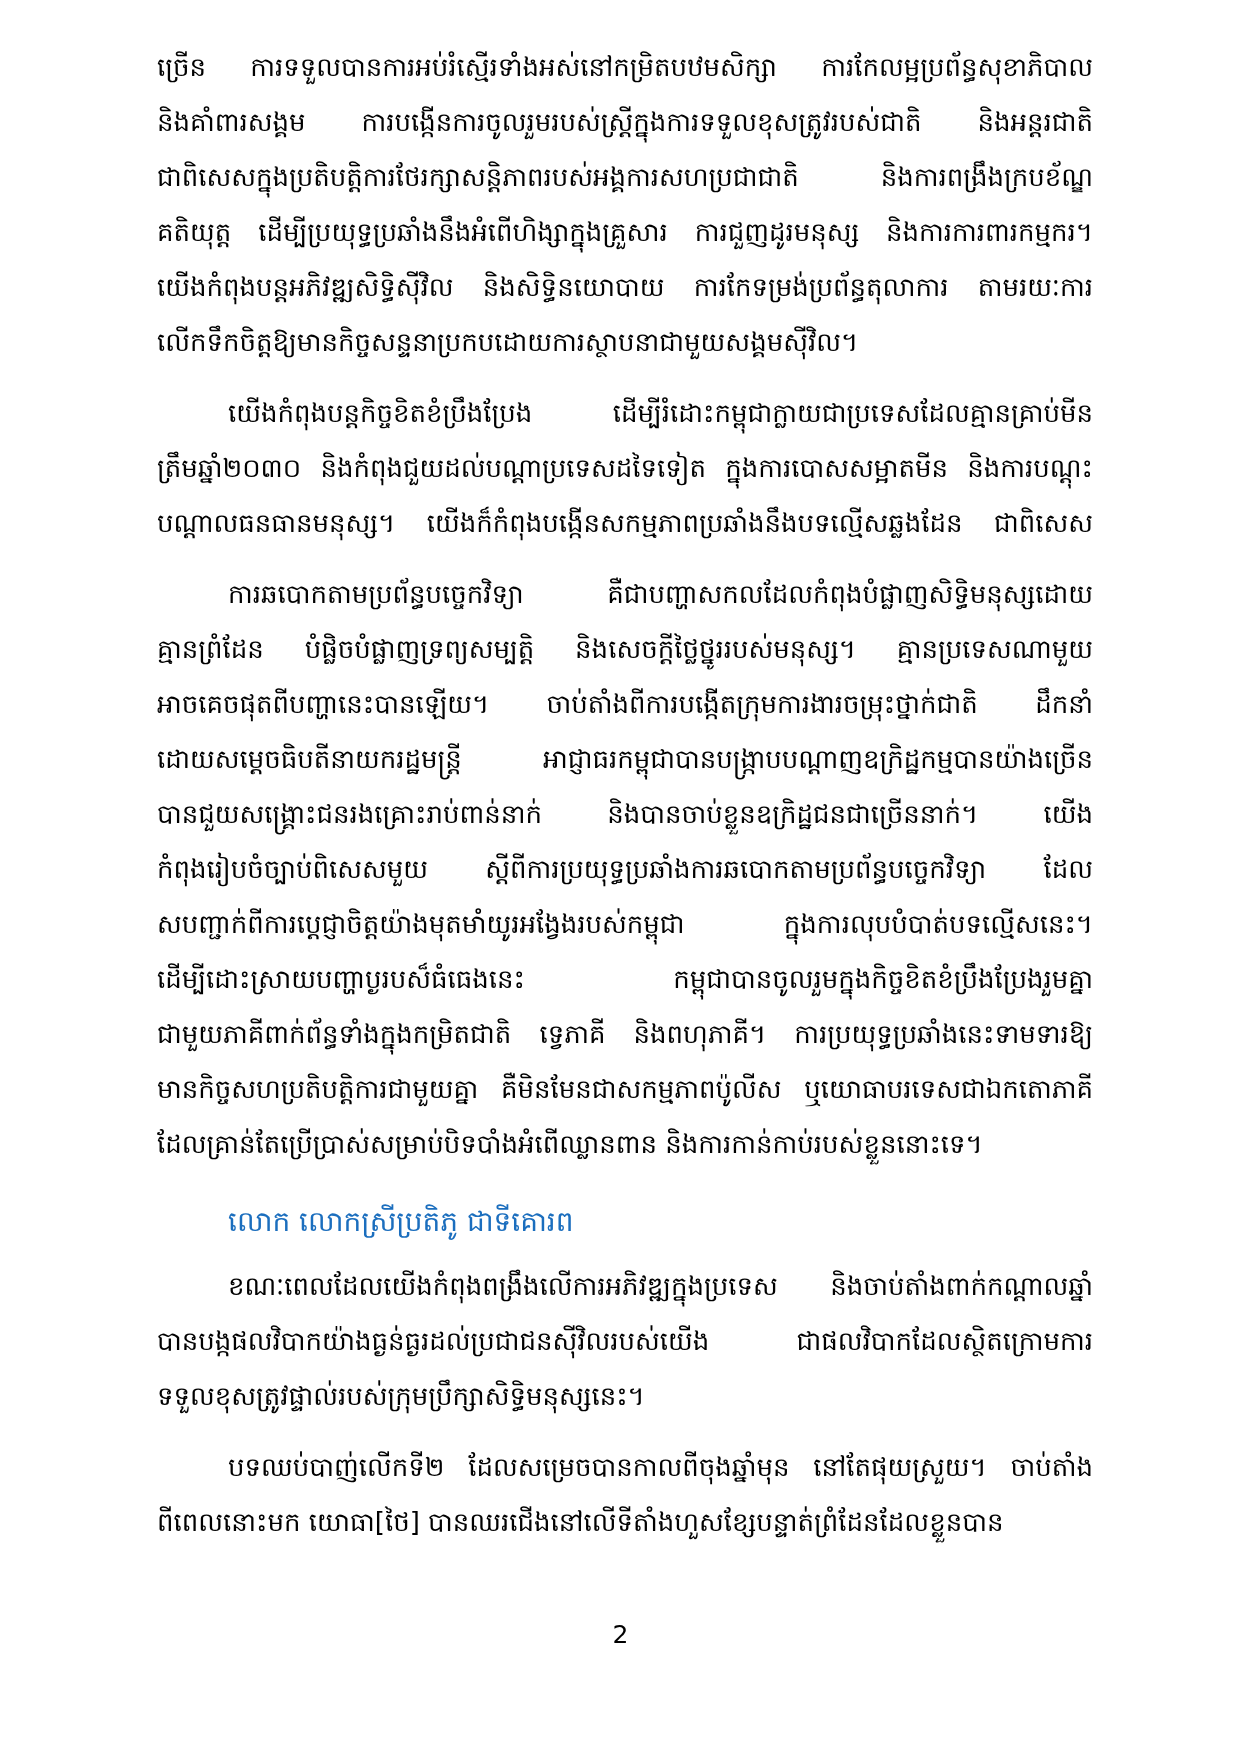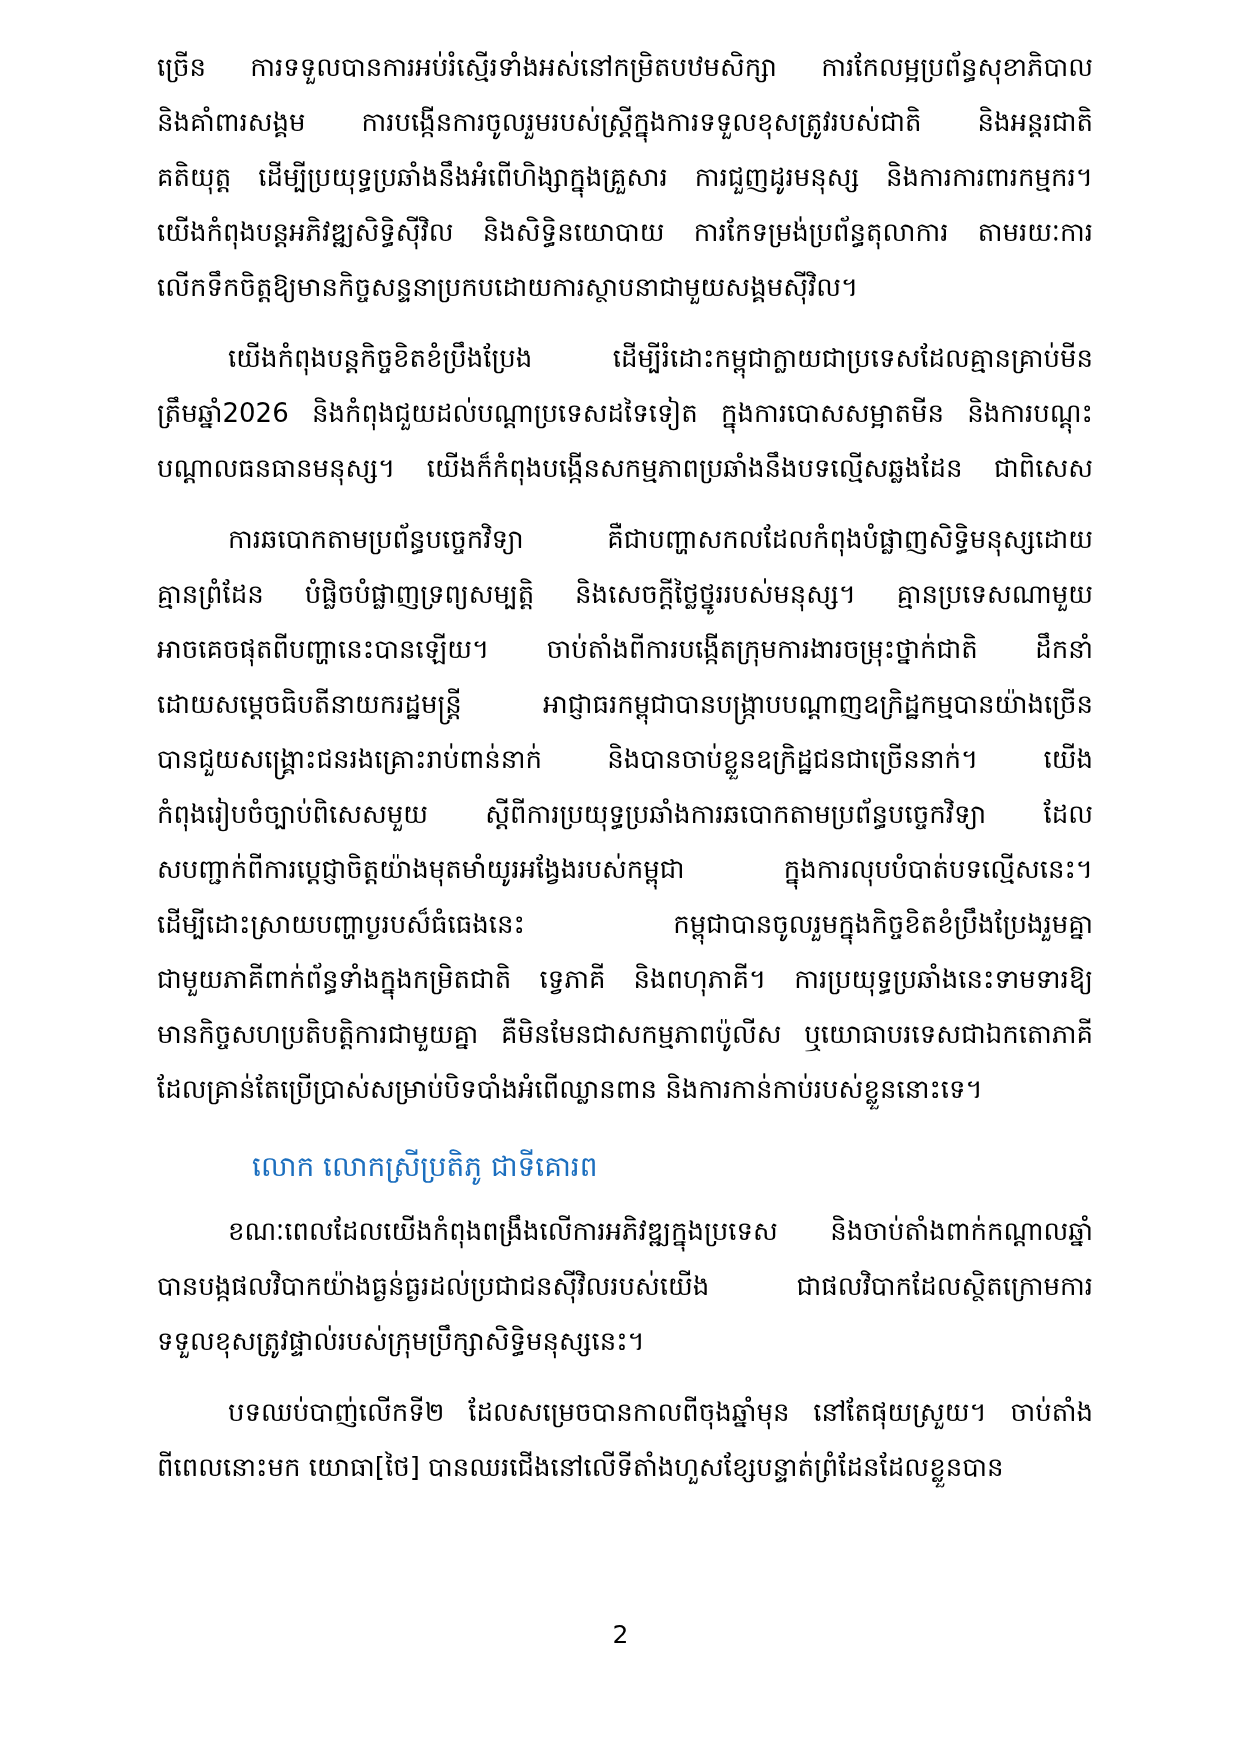--- a/index.html
+++ b/index.html
@@ -44,21 +44,20 @@
     font-size: 28px;
     line-height: 55px;
     font-weight: bold;
     margin: 22px 0 10px 0;
     padding-left: 71px;
   }
   .heading .line,
   .heading .line.last {
     text-align: left;
     text-align-last: left;
-    margin-left: 24px;
     -moz-text-align-last: left;
   }
   b {
     font-weight: normal;
   }
   .footer {
     position: absolute;
     left: 0;
     top: 1615px;
     width: 100%;
@@ -69,27 +68,28 @@
   }
 </style>
 </head>
 <body>
 
 <div class="page">
   <div class="content" style="color: rgb(0, 0, 0);">
       <div class="para">
         <div class="line"><span>ច្រើន ការទទួលបានការអប់រំស្មើរទាំងអស់នៅកម្រិតបឋមសិក្សា ការកែលម្អប្រព័ន្ធសុខាភិបាល</span></div>
         <div class="line"><span>និងគាំពារសង្គម ការបង្កើនការចូលរួមរបស់ស្ត្រីក្នុងការទទួលខុសត្រូវរបស់ជាតិ និងអន្តរជាតិ</span></div>
+        <div class="line"><span>ជាពិសេសក្នុងប្រតិបត្តិការថែរក្សាសន្តិភាពរបស់អង្គការសហប្រជាជាតិ និងការពង្រឹងក្របខ័ណ្ឌ</span></div>
         <div class="line"><span>គតិយុត្ត ដើម្បីប្រយុទ្ធប្រឆាំងនឹងអំពើហិង្សាក្នុងគ្រួសារ ការជួញដូរមនុស្ស និងការការពារកម្មករ។</span></div>
         <div class="line"><span>យើងកំពុងបន្តអភិវឌ្ឍសិទ្ធិស៊ីវិល និងសិទ្ធិនយោបាយ ការកែទម្រង់ប្រព័ន្ធតុលាការ តាមរយៈការ</span></div>
         <div class="line last"><span>លើកទឹកចិត្តឱ្យមានកិច្ចសន្ទនាប្រកបដោយការស្ថាបនាជាមួយសង្គមស៊ីវិល។</span></div>
       </div>
       <div class="para indent">
         <div class="line"><span>យើងកំពុងបន្តកិច្ចខិតខំប្រឹងប្រែង ដើម្បីរំដោះកម្ពុជាក្លាយជាប្រទេសដែលគ្មានគ្រាប់មីន</span></div>
-        <div class="line"><span>ត្រឹមឆ្នាំ2026 និងកំពុងជួយដល់បណ្តាប្រទេសដទៃទៀត ក្នុងការបោសសម្អាតមីន និងការបណ្តុះ</span></div>
+        <div class="line"><span>ត្រឹមឆ្នាំ២០៣០ និងកំពុងជួយដល់បណ្តាប្រទេសដទៃទៀត ក្នុងការបោសសម្អាតមីន និងការបណ្តុះ</span></div>
         <div class="line"><span>បណ្តាលធនធានមនុស្ស។ យើងក៏កំពុងបង្កើនសកម្មភាពប្រឆាំងនឹងបទល្មើសឆ្លងដែន ជាពិសេស</span></div>
       </div>
       <div class="para indent">
         <div class="line"><span>ការឆបោកតាមប្រព័ន្ធបច្ចេកវិទ្យា គឺជាបញ្ហាសកលដែលកំពុងបំផ្លាញសិទ្ធិមនុស្សដោយ</span></div>
         <div class="line"><span>គ្មានព្រំដែន បំផ្លិចបំផ្លាញទ្រព្យសម្បត្តិ និងសេចក្តីថ្លៃថ្នូររបស់មនុស្ស។ គ្មានប្រទេសណាមួយ</span></div>
         <div class="line"><span>អាចគេចផុតពីបញ្ហានេះបានឡើយ។ ចាប់តាំងពីការបង្កើតក្រុមការងារចម្រុះថ្នាក់ជាតិ ដឹកនាំ</span></div>
         <div class="line"><span>ដោយ</span><b>សម្តេចធិបតីនាយករដ្ឋមន្ត្រី</b><span> អាជ្ញាធរកម្ពុជាបានបង្ក្រាបបណ្តាញឧក្រិដ្ឋកម្មបានយ៉ាងច្រើន</span></div>
         <div class="line"><span>បានជួយសង្គ្រោះជនរងគ្រោះរាប់ពាន់នាក់ និងបានចាប់ខ្លួនឧក្រិដ្ឋជនជាច្រើននាក់។ យើង</span></div>
         <div class="line"><span>កំពុងរៀបចំច្បាប់ពិសេសមួយ ស្តីពីការប្រយុទ្ធប្រឆាំងការឆបោកតាមប្រព័ន្ធបច្ចេកវិទ្យា ដែល</span></div>
         <div class="line"><span>សបញ្ជាក់ពីការប្តេជ្ញាចិត្តយ៉ាងមុតមាំយូរអង្វែងរបស់កម្ពុជា ក្នុងការលុបបំបាត់បទល្មើសនេះ។</span></div>

